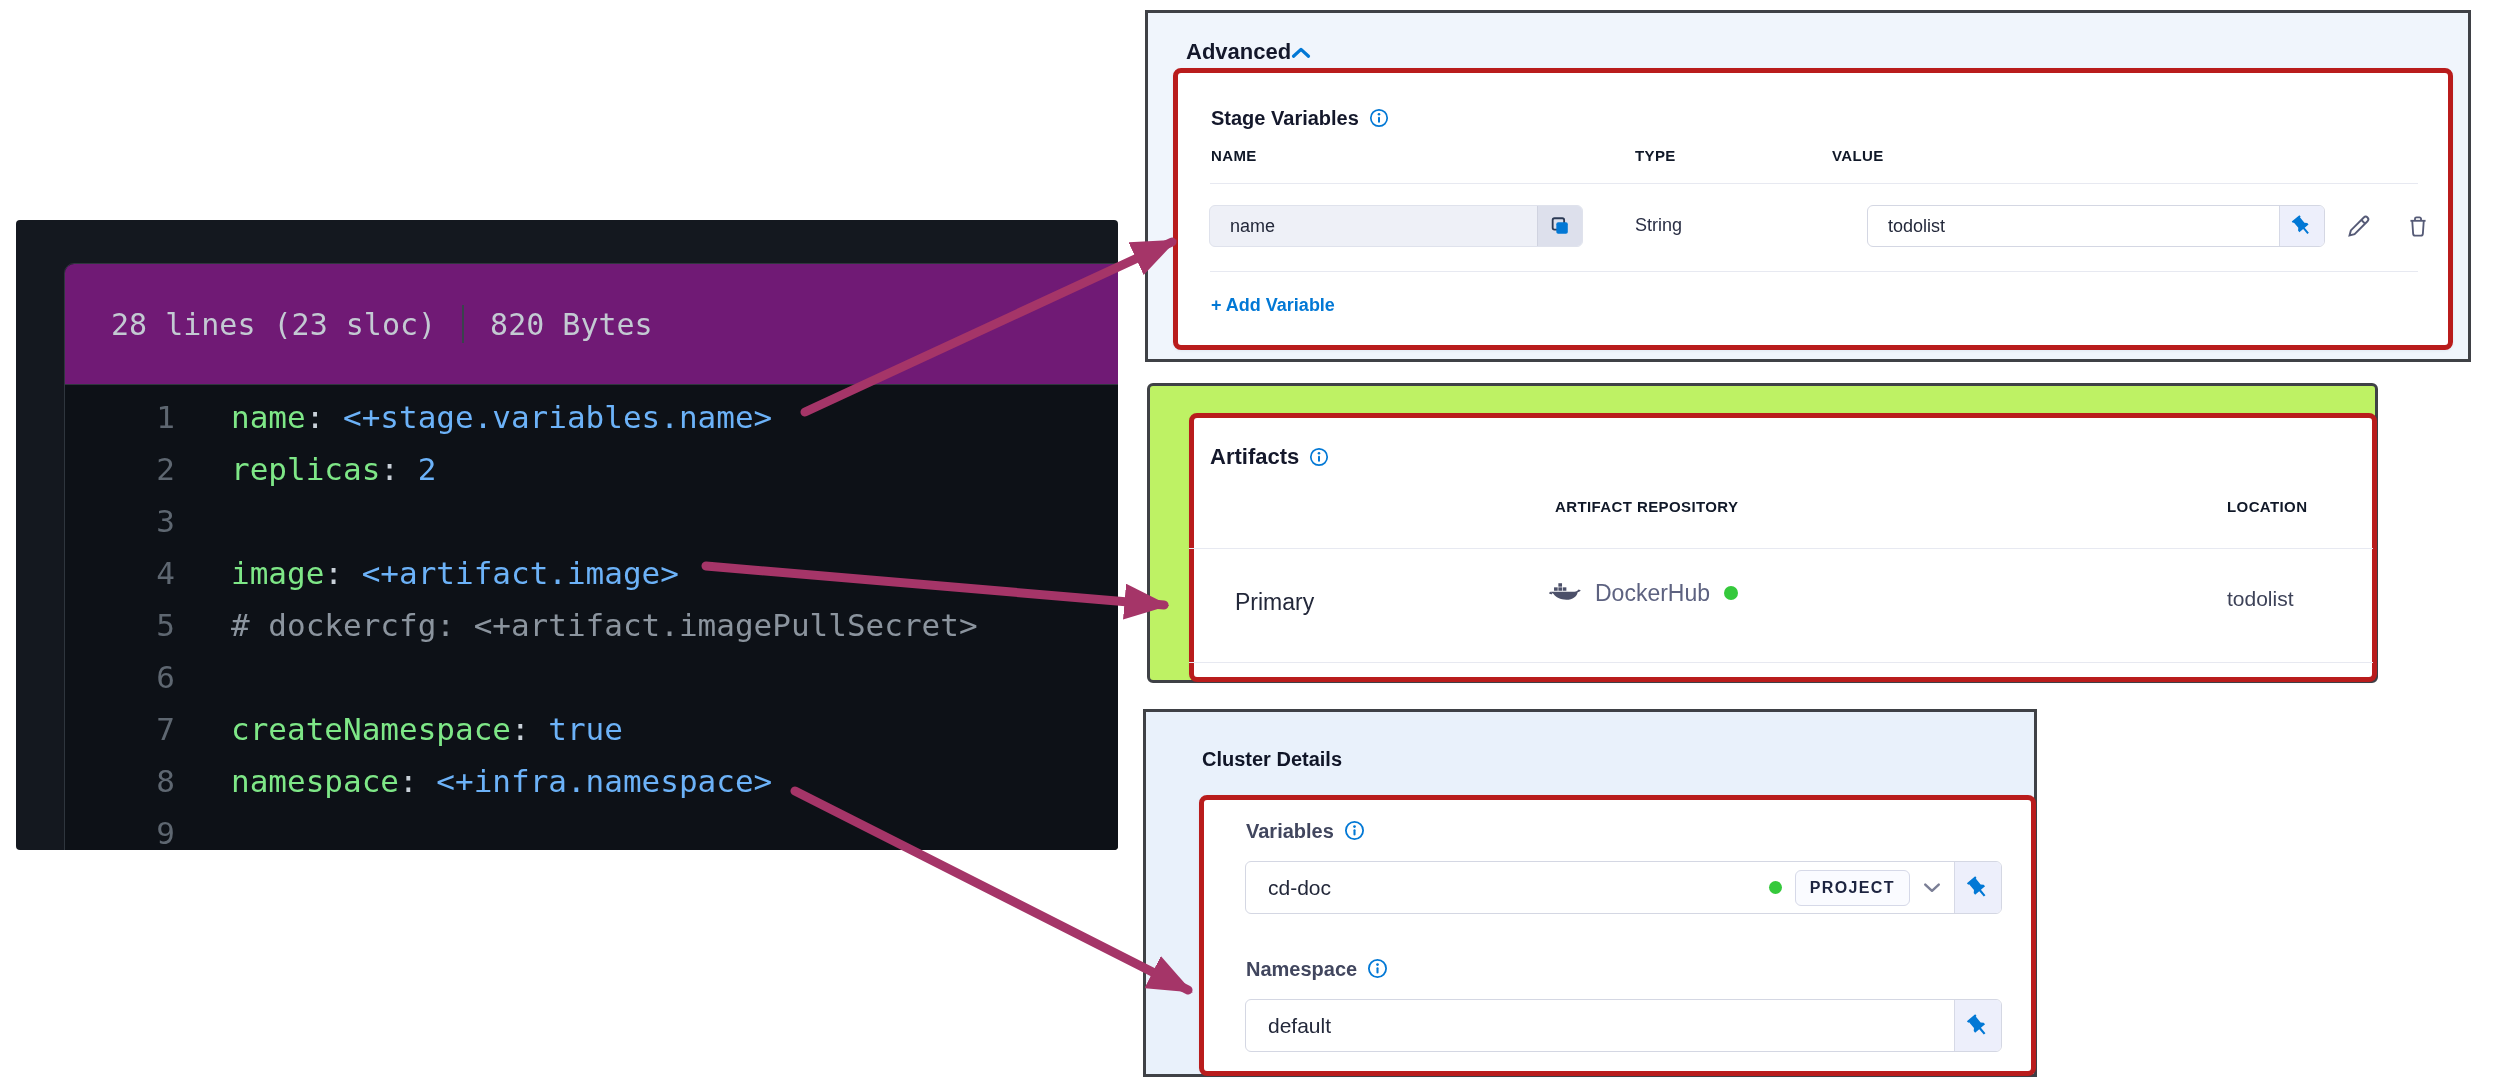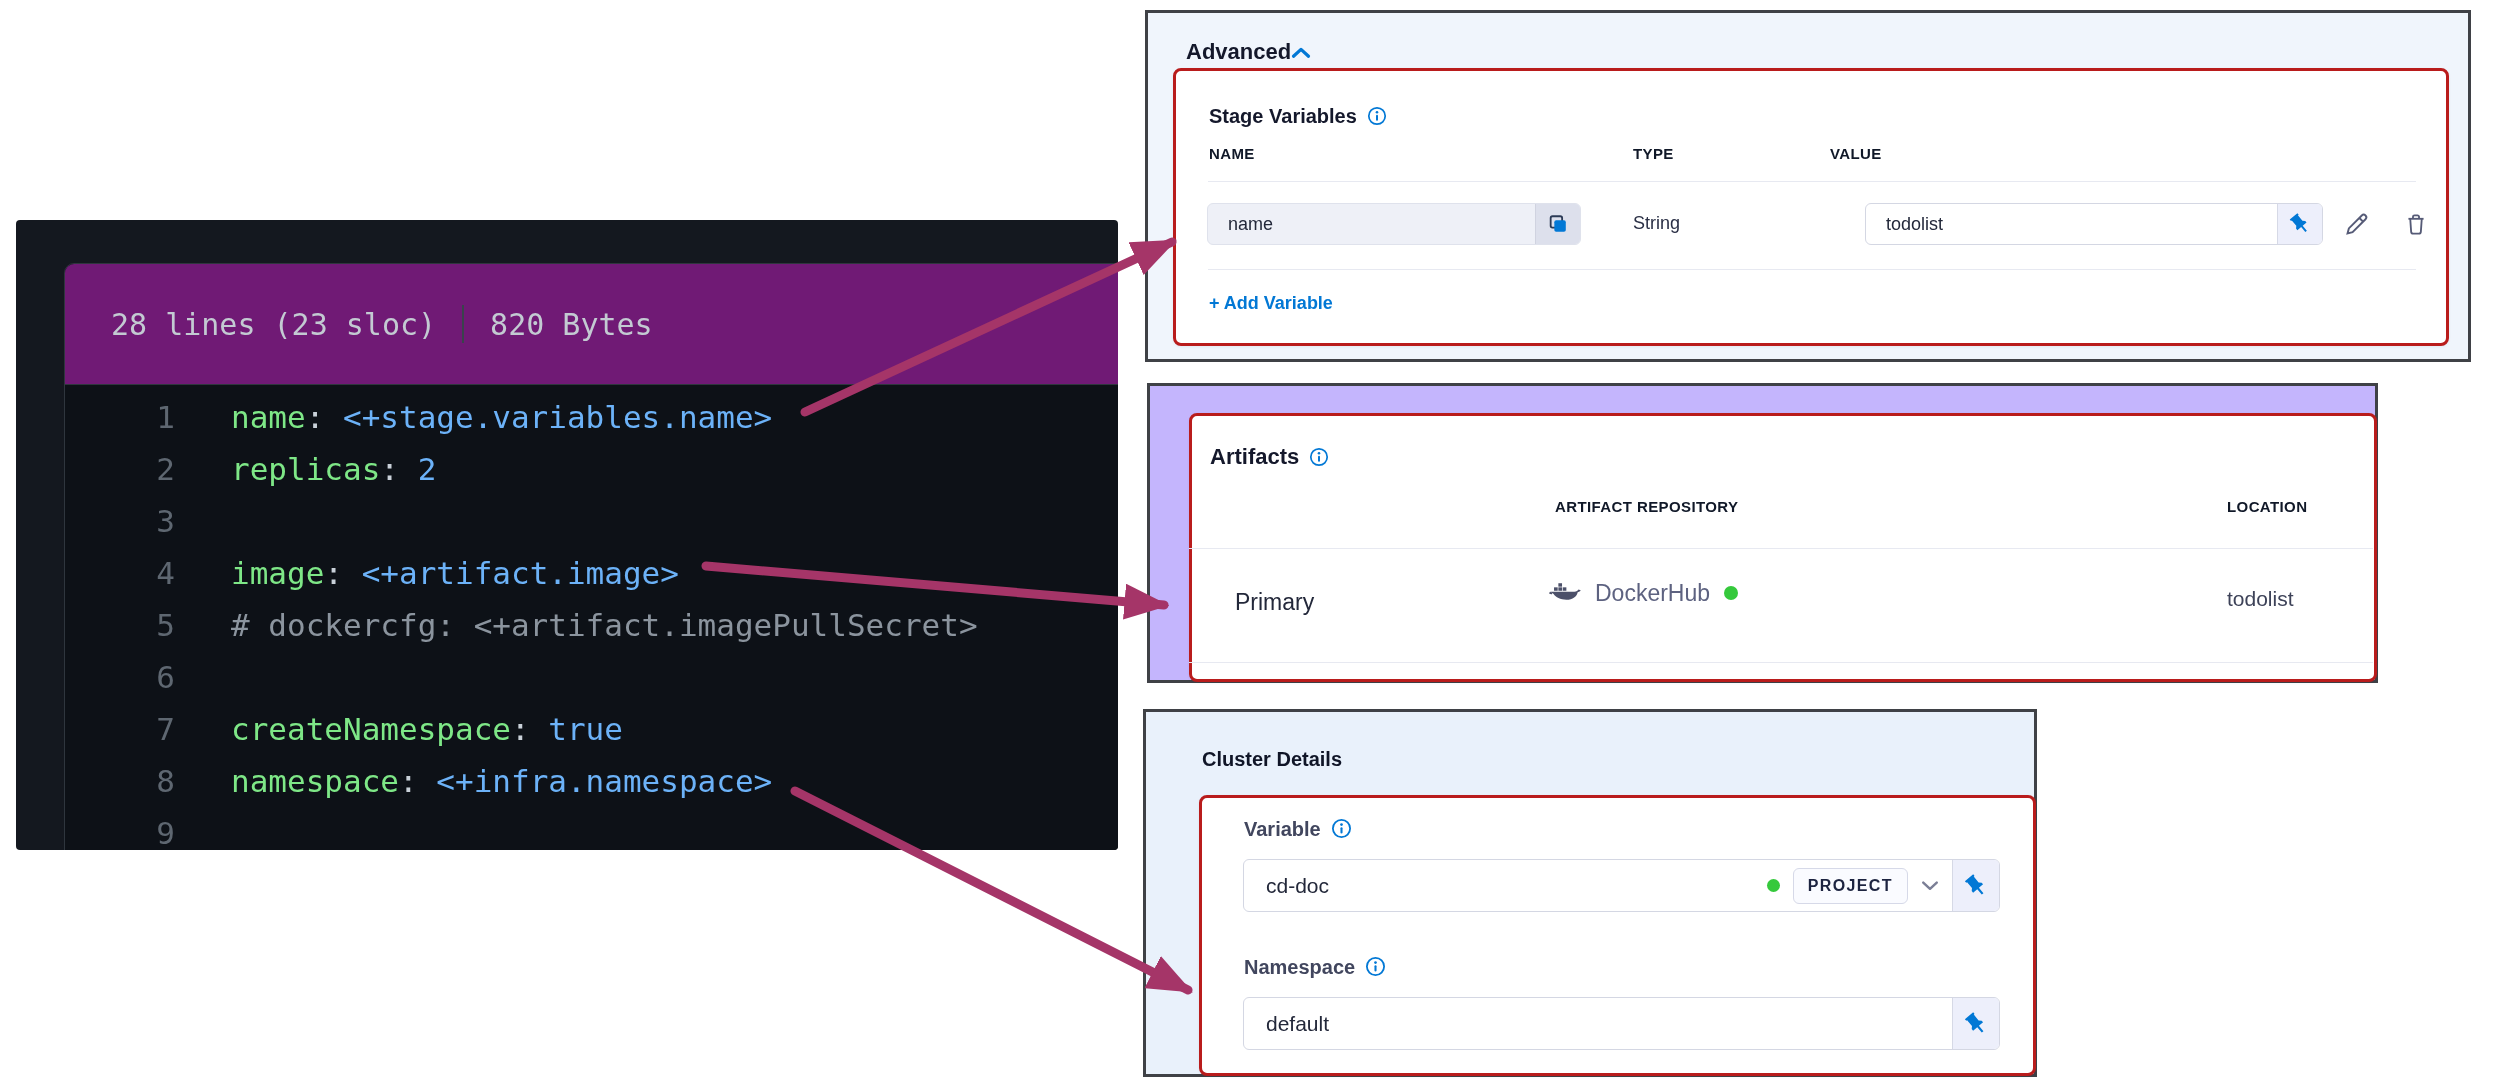--- a/index.html
+++ b/index.html
@@ -20,21 +20,21 @@
              font-family:"DejaVu Sans Mono", monospace;font-size:31px;}
   .ln{display:inline-block;width:110px;text-align:right;color:#5e6771;flex:0 0 auto;}
   .code-text{margin-left:56px;white-space:pre;color:#c9d1d9;}
   .tok-key{color:#7ee787;}
   .tok-sep{color:#c9d1d9;}
   .tok-val{color:#6cb2f8;}
   .tok-comment{color:#8b949e;}
 
   
   .ui-panel{position:absolute;box-sizing:border-box;border:3px solid #3f4146;background:#eef4fb;}
-  .white-card{position:absolute;background:#ffffff;border:3px solid #b91c1c;border-radius:8px;
+  .white-card{position:absolute;background:#ffffff;border:5px solid #b91c1c;border-radius:8px;
               box-shadow:0 1px 3px rgba(25,39,80,0.06);}
   .sec-title{position:absolute;font-weight:bold;color:#14182b;}
   .col-hdr{position:absolute;font-size:15px;font-weight:bold;color:#101828;letter-spacing:0.4px;}
   .hr{position:absolute;height:1px;background:#e7e9f1;}
   .hinput{position:absolute;box-sizing:border-box;background:#fff;border:1px solid #d4d7e3;
           border-radius:6px;display:flex;align-items:center;overflow:hidden;}
   .hinput .txt{padding-left:20px;color:#23283a;}
   .placeholder{color:#9aa0b4;}
   .seg{height:100%;display:flex;align-items:center;justify-content:center;flex:0 0 auto;
        border-left:1px solid #d6d9e6;}
@@ -49,21 +49,21 @@
          border:1px solid #d6d9e8;border-radius:6px;background:#fafbff;
          color:#1d2440;font-size:16px;font-weight:bold;letter-spacing:1.4px;cursor:pointer;}
 
   
   .adv{left:1145px;top:10px;width:1326px;height:352px;background:#f0f5fc;}
   .adv-title{position:absolute;left:38px;top:26px;font-size:22px;font-weight:bold;color:#14182b;
              display:flex;align-items:flex-end;gap:0;cursor:pointer;}
   .adv-card{left:25px;top:55px;width:1270px;height:272px;}
 
   
-  .art{left:1147px;top:383px;width:1231px;height:300px;background:#c4b5fd;}
+  .art{left:1147px;top:383px;width:1231px;height:300px;background:#bef264;border-radius:6px;}
   .art-card{left:39px;top:27px;right:-2px;bottom:-2px;border-radius:8px;}
 
   
   .cd{left:1143px;top:709px;width:894px;height:368px;background:#e9f1fb;}
   .cd-card{left:53px;top:83px;right:-2px;bottom:-2px;}
   .cd-label{position:absolute;font-size:20px;font-weight:600;color:#41465e;}
 
   .arrows{position:absolute;left:0;top:0;width:2501px;height:1084px;pointer-events:none;z-index:9;}
 </style>
 </head>
@@ -217,21 +217,21 @@
       </span>
       <span style="position:absolute;left:1038px;top:38px;font-size:21px;color:#3d4258;">todolist</span>
     </div>
     <div class="hr" style="left:39px;right:2px;top:276px;"></div>
   </div>
 
   <div class="ui-panel cd">
     <div class="sec-title" style="left:56px;top:36px;font-size:20px;color:#101527;">Cluster Details</div>
     <div class="white-card cd-card">
       <div class="cd-label" style="left:42px;top:20px;">
-        <span>Variable</span><span class="info">
+        <span>Variables</span><span class="info">
             <svg viewBox="0 0 20 20" width="21" height="21">
               <circle cx="10" cy="10" r="8.2" fill="none" stroke="#0278d5" stroke-width="1.7"></circle>
               <circle cx="10" cy="6.2" r="1.3" fill="#0278d5"></circle>
               <rect x="9" y="8.7" width="2" height="6" rx="1" fill="#0278d5"></rect>
             </svg>
           </span>
       </div>
       <div class="hinput" style="left:41px;top:61px;width:757px;height:53px;">
         <span class="txt" style="font-size:21px;padding-left:22px;">cd-doc</span>
         <span style="flex:1"></span>

